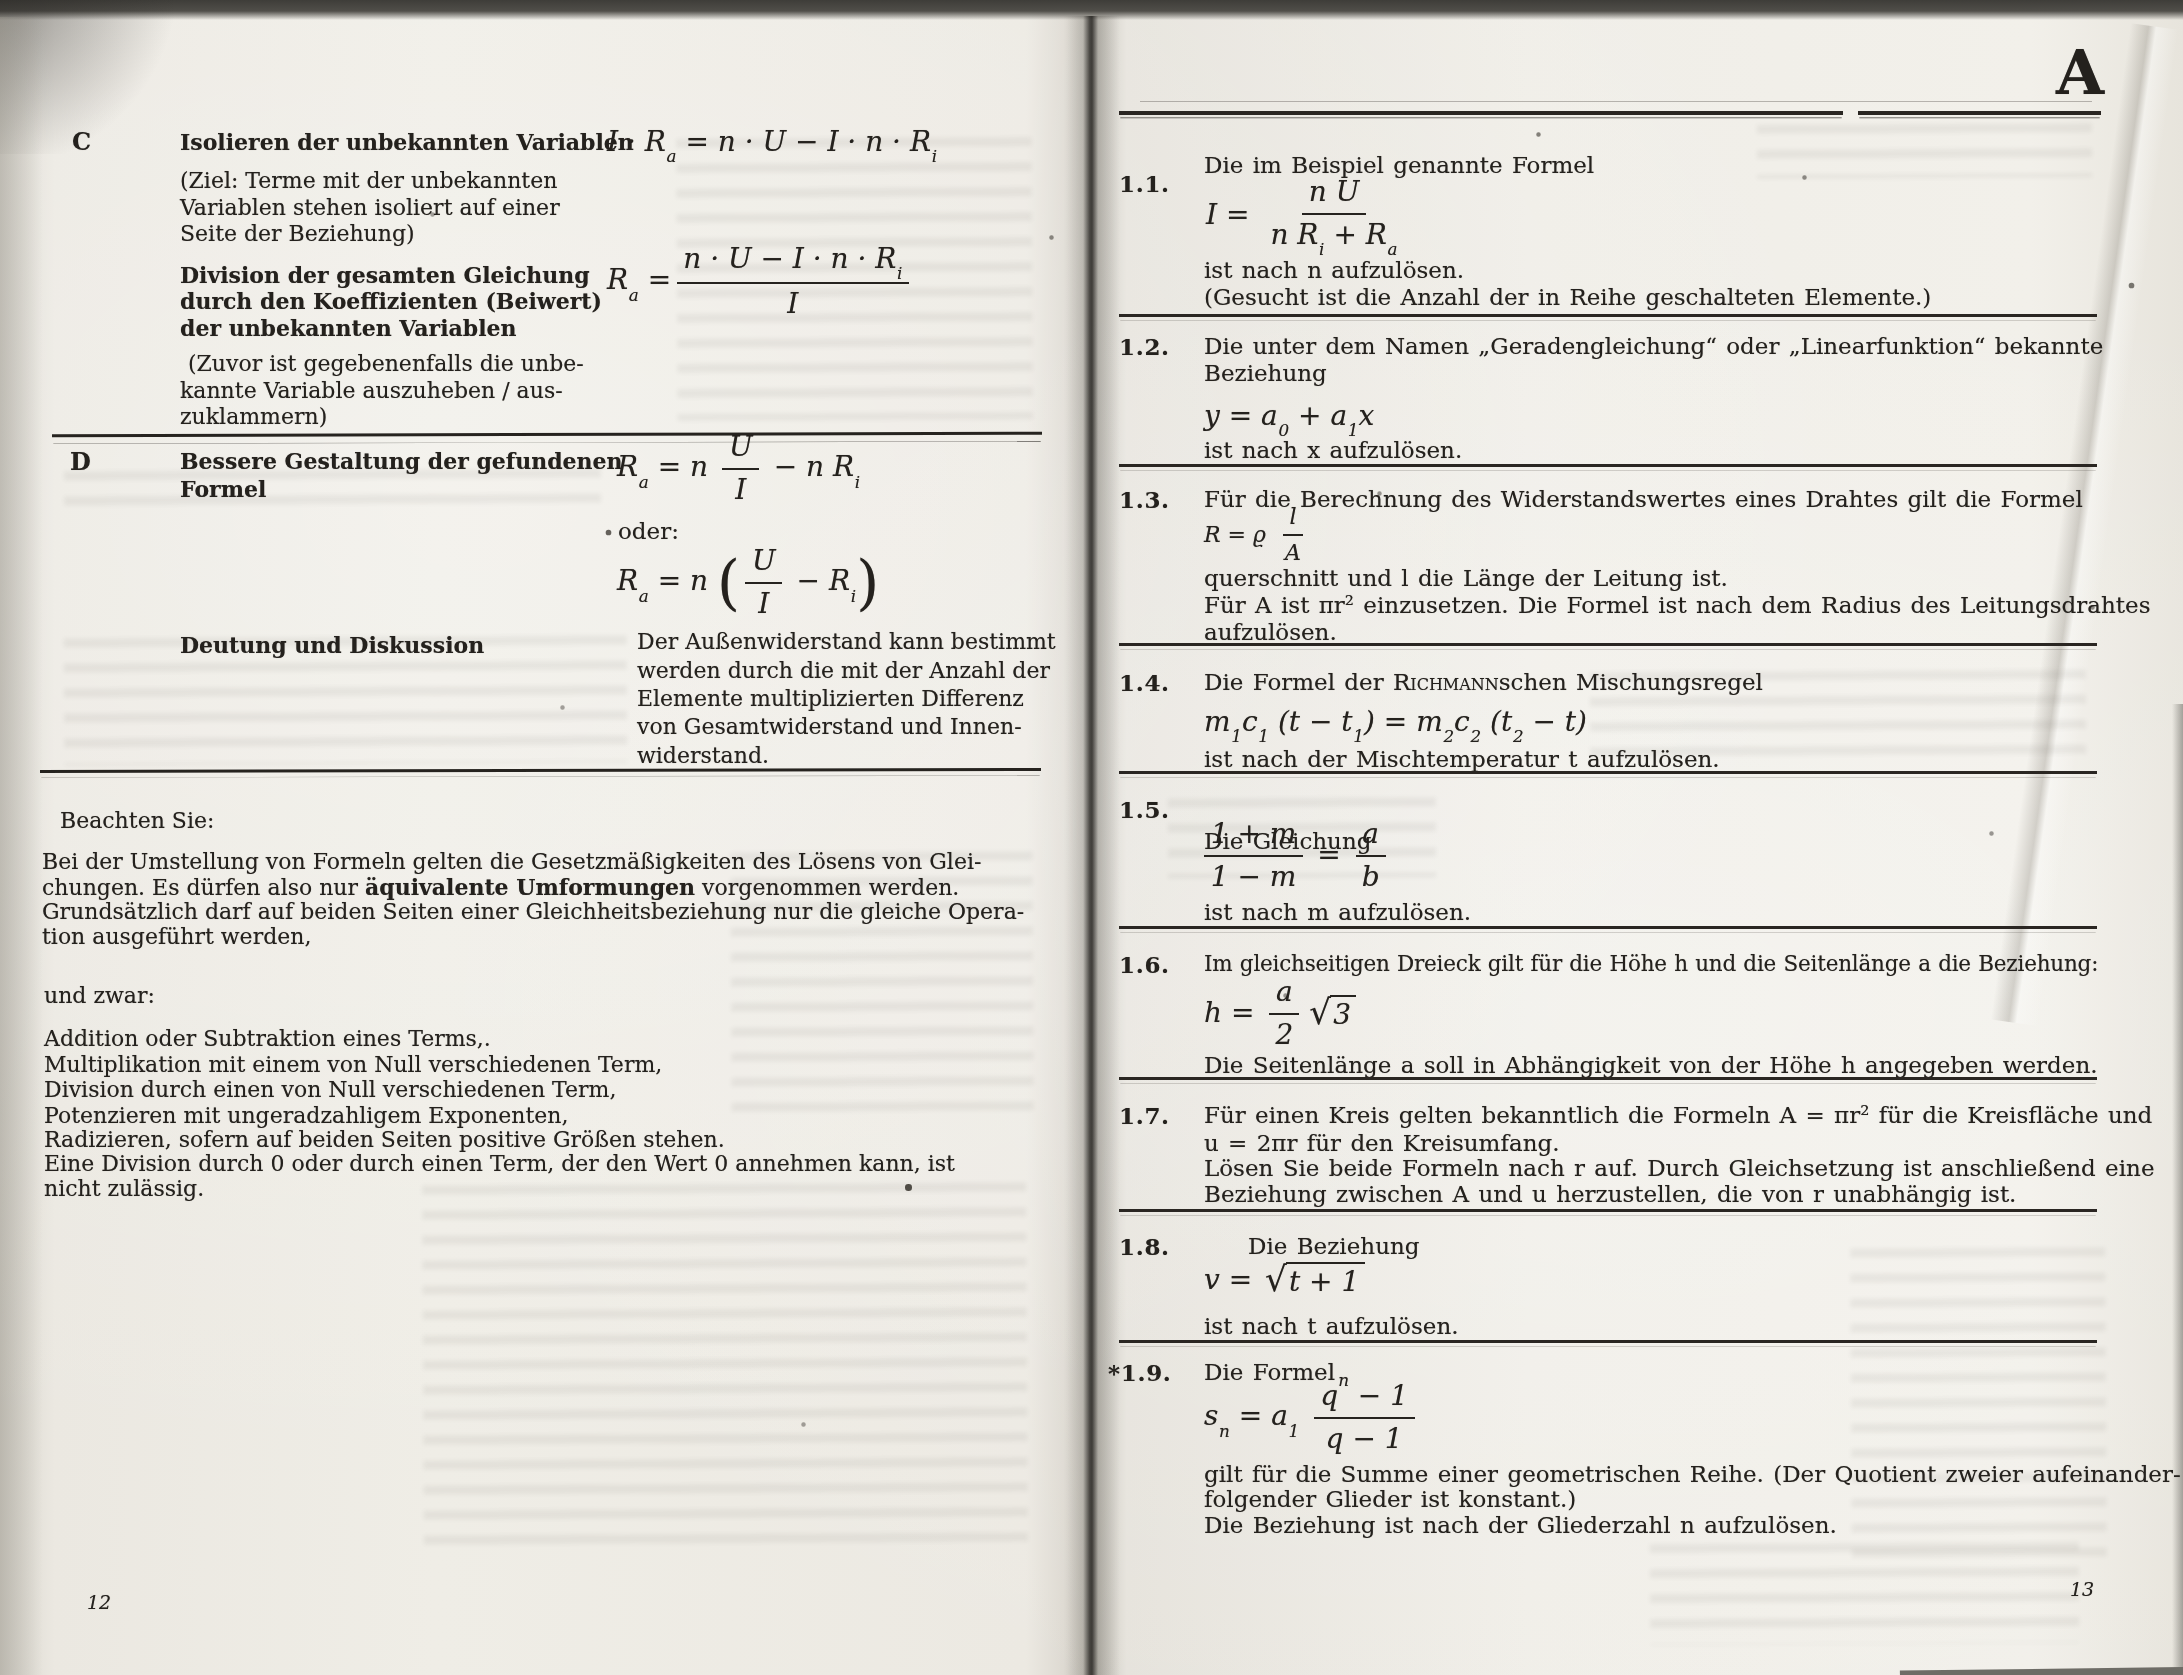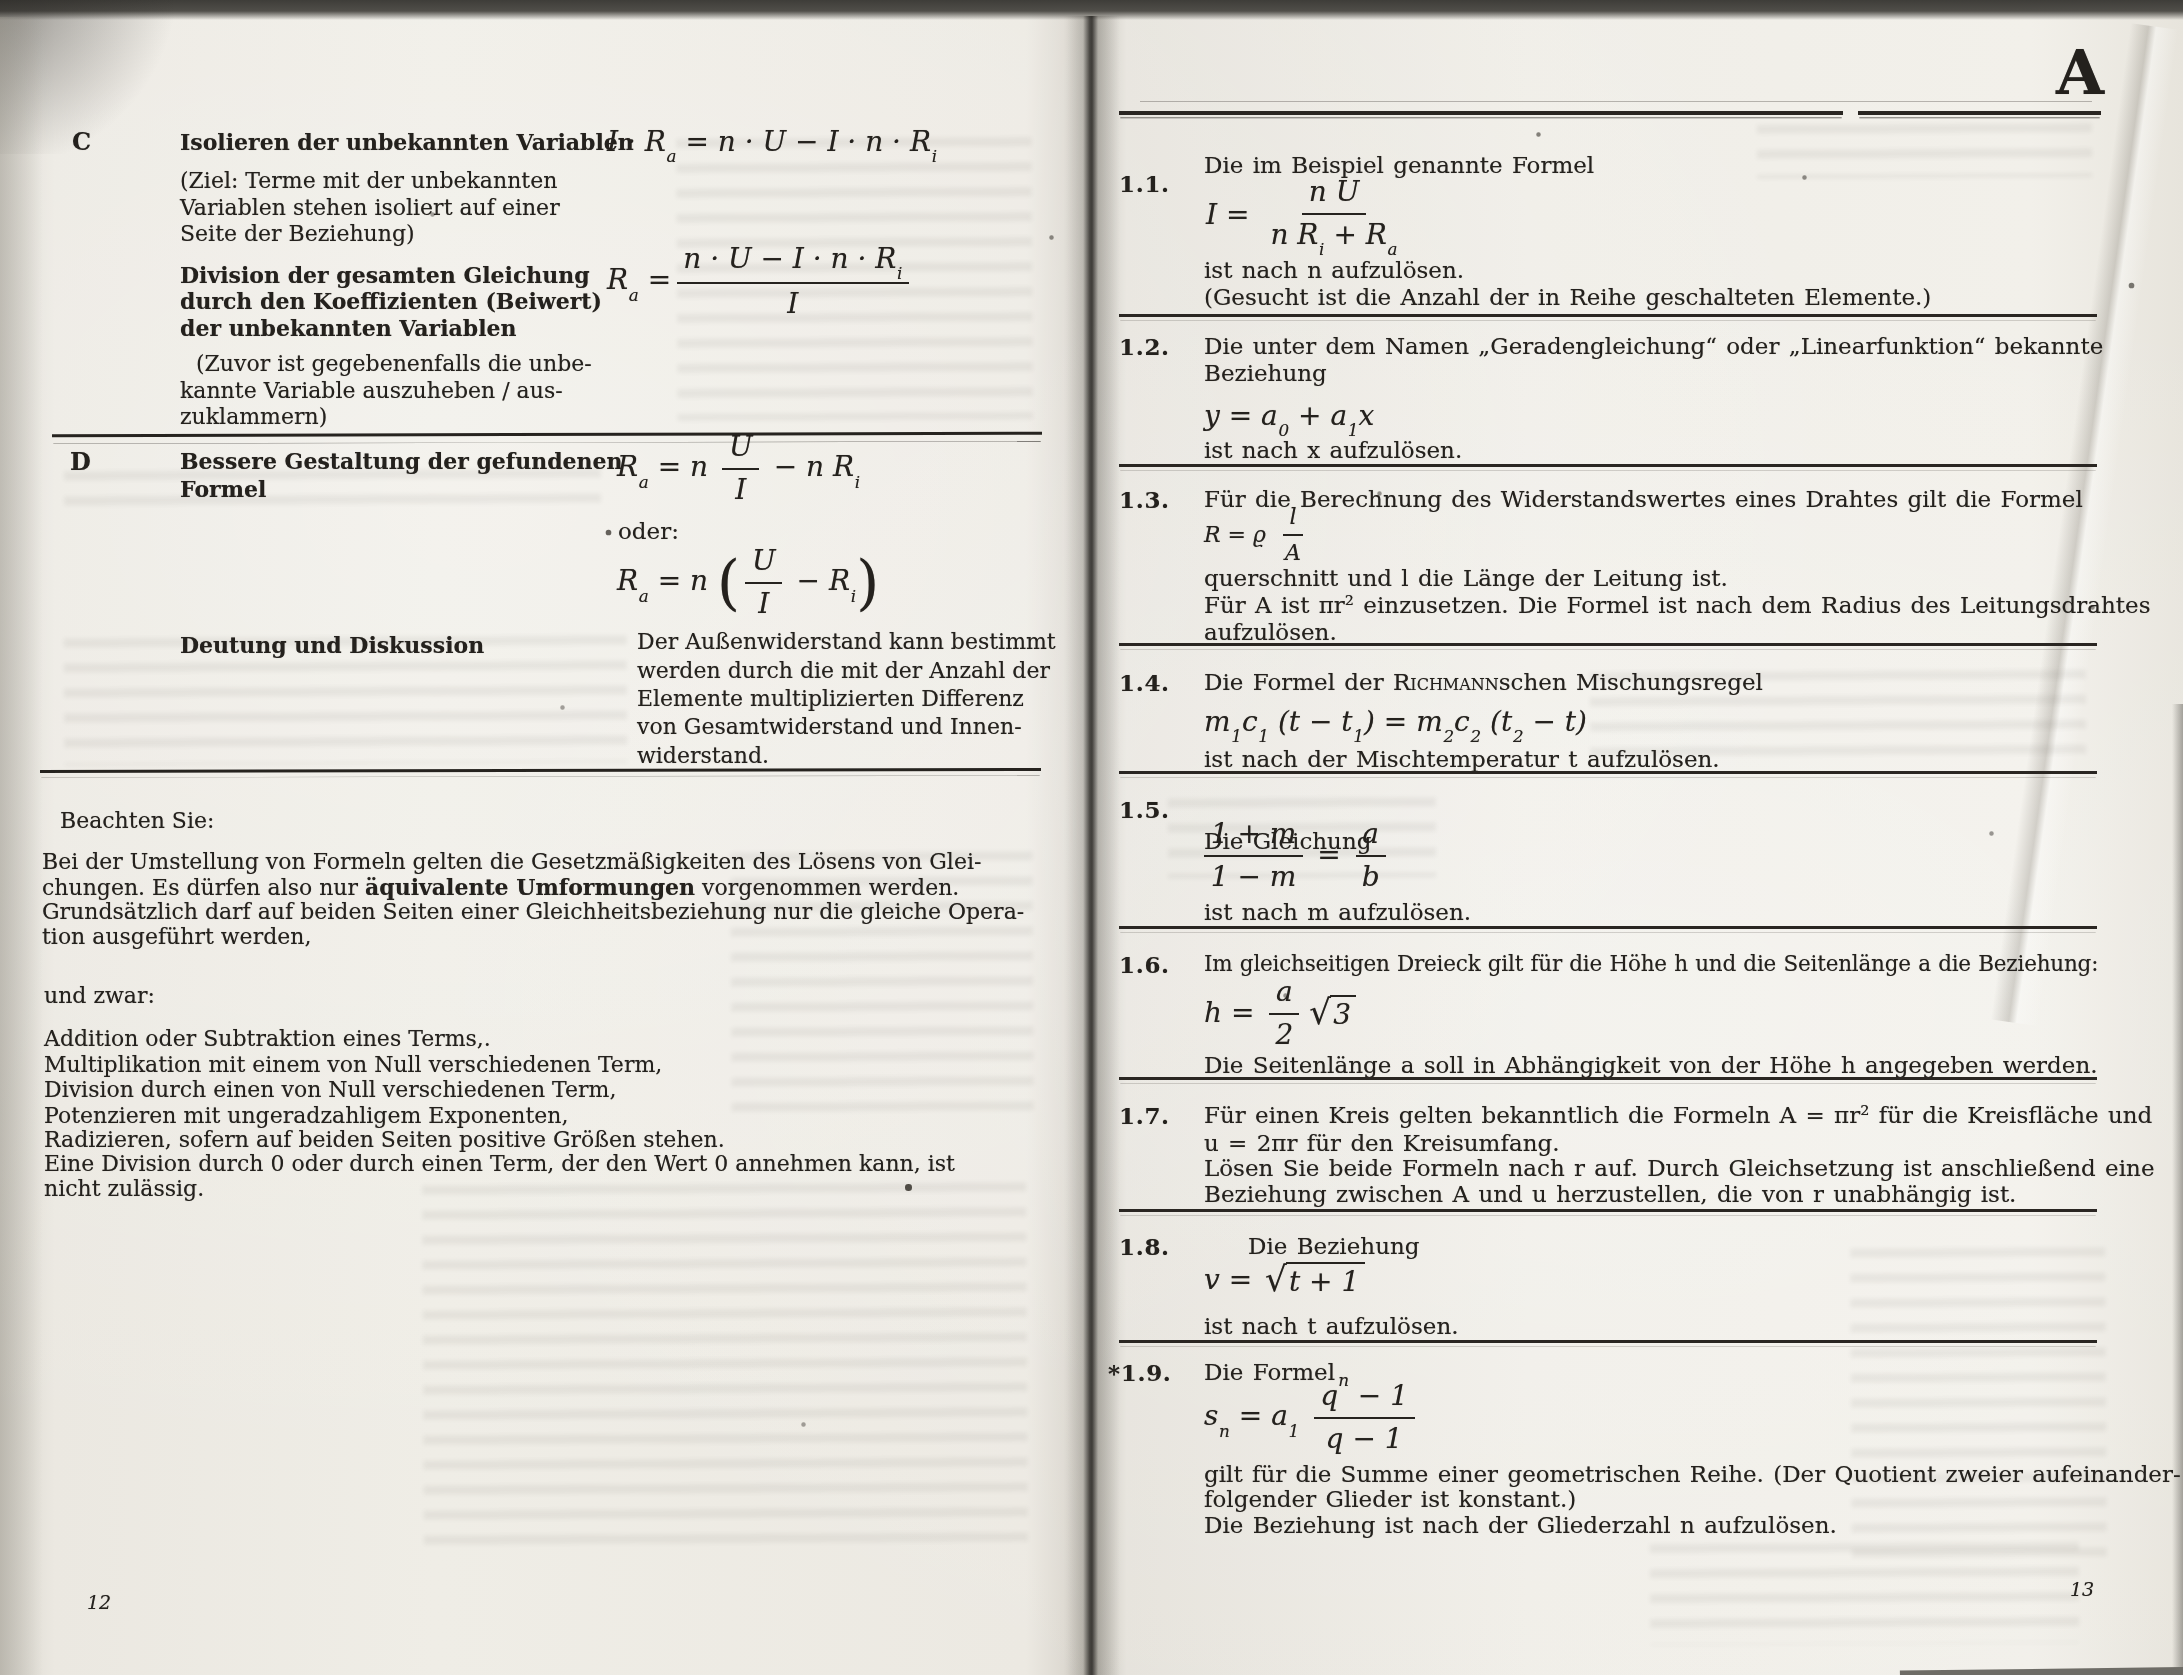--- a/index.html
+++ b/index.html
@@ -98,21 +98,21 @@
     <div class="line bold" style="left:180px;top:315px;">der unbekannten Variablen</div>
 
     <div class="mathrow" style="left:607px;top:243px;">
       <span><span>R</span><sub>a</sub><span> =</span></span>
       <span class="frac">
         <span class="fnum"><span>n · U − I · n · R</span><sub>i</sub></span>
         <span class="fden"><span>I</span></span>
       </span>
     </div>
 
-    <div class="line" style="left:196px;top:351px;">(Zuvor ist gegebenenfalls die unbe-</div>
+    <div class="line" style="left:188px;top:351px;">(Zuvor ist gegebenenfalls die unbe-</div>
     <div class="line" style="left:180px;top:378px;">kannte Variable auszuheben / aus-</div>
     <div class="line" style="left:180px;top:404px;">zuklammern)</div>
 
     <div class="lrule1" style="left:52px;top:433px;width:990px;"></div>
 
     <div class="slabel" style="left:70px;top:447px;">D</div>
     <div class="line bold" style="left:180px;top:448px;">Bessere Gestaltung der gefundenen</div>
     <div class="line bold" style="left:180px;top:476px;">Formel</div>
 
     <div class="mathrow" style="left:617px;top:431px;">

